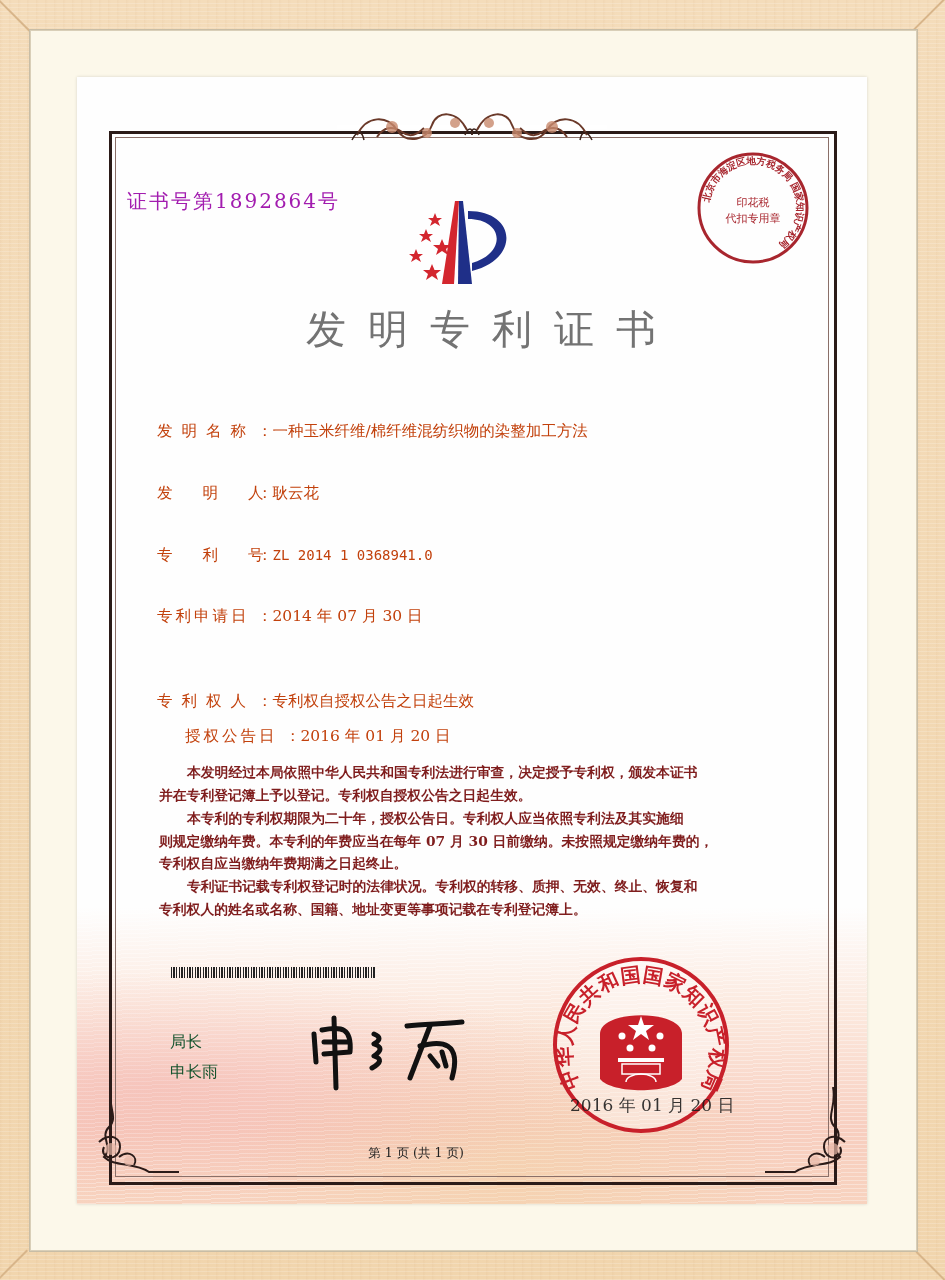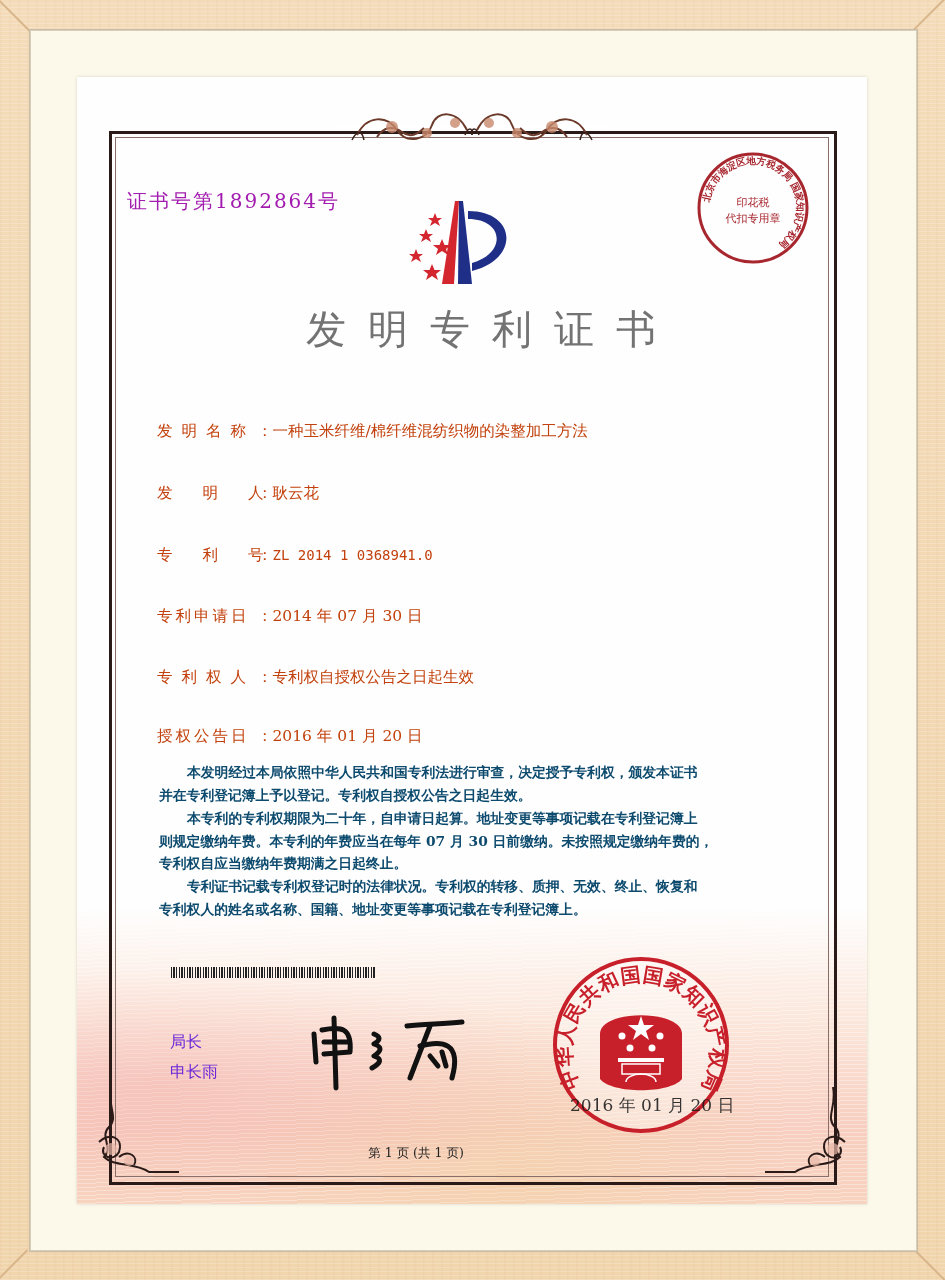--- a/index.html
+++ b/index.html
@@ -27,26 +27,26 @@
   .frame-inner { position:absolute; left:38px; top:60px; width:712px; height:1038px;
     border:1px solid #8a6f68; }
   .cert-no { position:absolute; left:50px; top:111px; font-size:20px; color:#a21caf; letter-spacing:2px; }
   .top-orn { position:absolute; left:260px; top:18px; width:270px; height:60px; }
   .logo { position:absolute; left:325px; top:112px; width:120px; height:100px; }
   .seal-small { position:absolute; left:618px; top:73px; width:116px; height:116px; }
   .title { position:absolute; left:0; width:790px; top:225px; text-align:center;
     font-family:"DejaVu Sans", sans-serif; font-size:40px; letter-spacing:22px; color:#737373; padding-left:20px; }
   .field { position:absolute; left:80px; font-size:15.5px; color:#c2410c; white-space:nowrap; }
   .field .lbl { display:inline-block; width:100px; letter-spacing:0; }
-  .para { position:absolute; left:82px; width:620px; font-size:13.8px; line-height:22.5px; color:#0c4a6e;
+  .para { position:absolute; left:82px; width:620px; font-size:13.8px; line-height:22.5px; color:#7f1d1d;
     font-weight:bold; text-align:justify; }
   .para .ind { display:block; text-indent:28px; }
   .barcode { position:absolute; left:94px; top:890px; width:204px; height:11px;
     background:repeating-linear-gradient(90deg,#222 0 1px,transparent 1px 2px,#222 2px 3px,#222 3px 4px,transparent 4px 5px,#222 5px 6px,transparent 6px 8px); }
-  .director { position:absolute; left:93px; font-family:Liberation Sans, sans-serif; font-size:16px; color:#6d28d9; }
+  .director { position:absolute; left:93px; font-family:Liberation Sans, sans-serif; font-size:16px; color:#14532d; }
   .signature { position:absolute; left:225px; top:935px; width:180px; height:80px; }
   .seal-big { position:absolute; left:473px; top:877px; width:182px; height:182px; }
   .seal-date { position:absolute; left:493px; top:1017px; font-size:17px; color:#1a1a1a; opacity:0.88; }
   .page-no { position:absolute; left:0; width:678px; top:1068px; text-align:center; font-size:12.5px; color:#222; }
   .corner { position:absolute; width:90px; height:90px; }
 </style>
 </head>
 <body>
 
 <div class="wood"></div>
@@ -122,32 +122,32 @@
   <div class="field" style="top:406px;">
     <span class="lbl" style="letter-spacing:30px;">发明人</span><span>：</span><span>耿云花</span>
   </div>
   <div class="field" style="top:468px;">
     <span class="lbl" style="letter-spacing:30px;">专利号</span><span>：</span><span style="font-family:'DejaVu Sans Mono',monospace;font-size:14px;">ZL 2014 1 0368941.0</span>
   </div>
   <div class="field" style="top:529px;">
     <span class="lbl" style="letter-spacing:3px;">专利申请日</span><span>：</span><span>2014 年 07 月 30 日</span>
   </div>
   <div class="field" style="top:590px;">
-    <span class="lbl" style="letter-spacing:9px;">专利权人</span><span>：</span><span>专利权自授权公告之日起生效</span>
-  </div>
-  <div class="field" style="top:649px;">
+    <span class="lbl" style="letter-spacing:9px;margin-top:24px;">专利权人</span><span>：</span><span>专利权自授权公告之日起生效</span>
+  </div>
+  <div class="field" style="top:649px;margin-left:28px;">
     <span class="lbl" style="letter-spacing:3px;">授权公告日</span><span>：</span><span>2016 年 01 月 20 日</span>
   </div>
 
   <div class="para" style="top:684px;">
     <span class="ind">本发明经过本局依照中华人民共和国专利法进行审查，决定授予专利权，颁发本证书</span>
     <span>并在专利登记簿上予以登记。专利权自授权公告之日起生效。</span>
   </div>
   <div class="para" style="top:730px;">
-    <span class="ind">本专利的专利权期限为二十年，自申请日起算。地址变更等事项记载在专利登记簿上</span>
+    <span class="ind">本专利的专利权期限为二十年，授权公告日。专利权人应当依照专利法及其实施细</span>
     <span style="display:block;">则规定缴纳年费。本专利的年费应当在每年 07 月 30 日前缴纳。未按照规定缴纳年费的，</span>
     <span>专利权自应当缴纳年费期满之日起终止。</span>
   </div>
   <div class="para" style="top:798px;">
     <span class="ind">专利证书记载专利权登记时的法律状况。专利权的转移、质押、无效、终止、恢复和</span>
     <span>专利权人的姓名或名称、国籍、地址变更等事项记载在专利登记簿上。</span>
   </div>
 
   <div class="barcode"></div>
 

